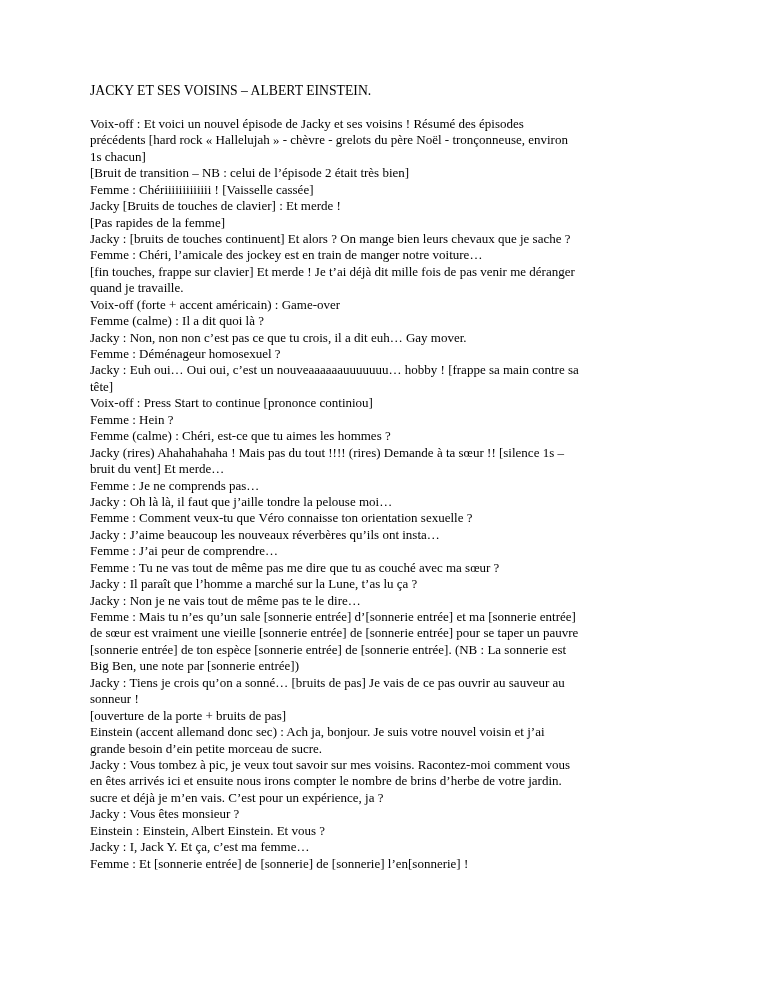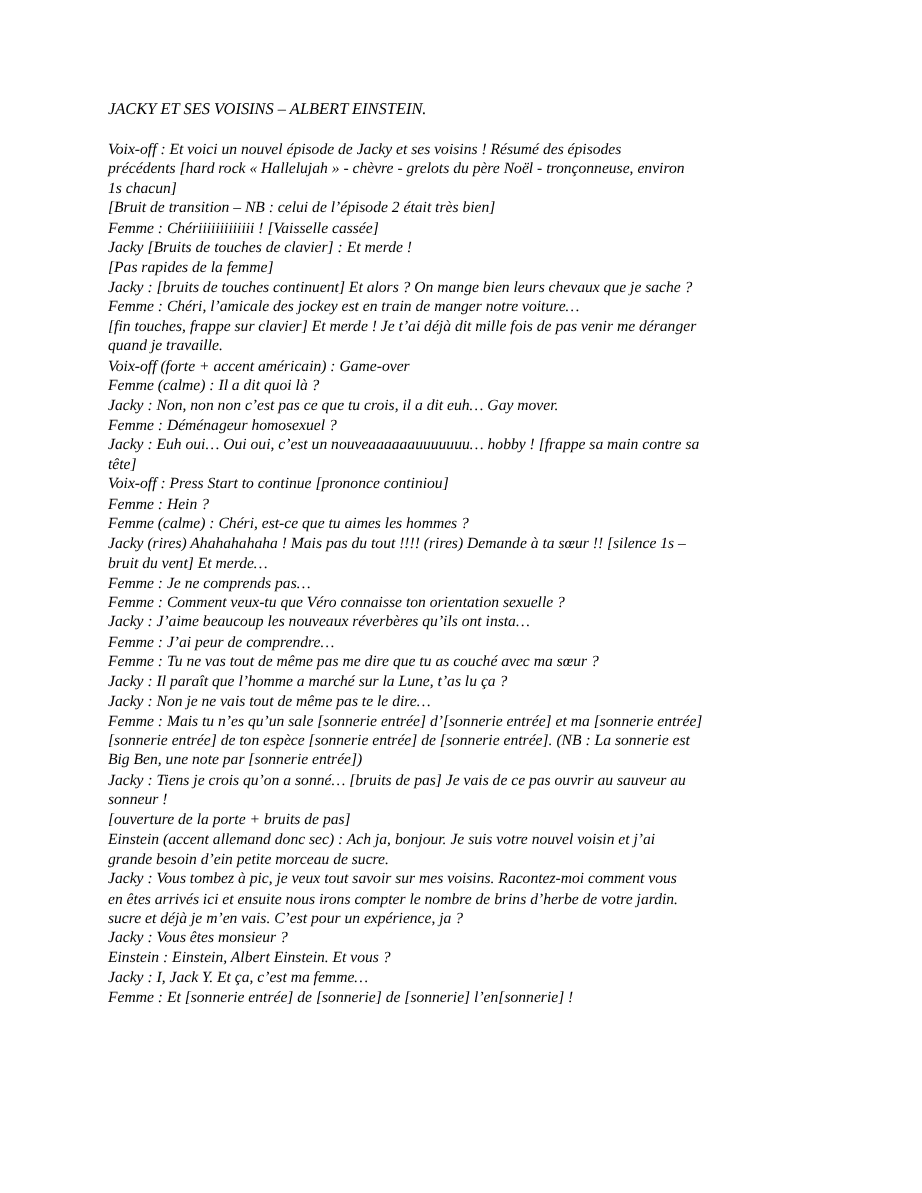--- a/index.html
+++ b/index.html
@@ -1,15 +1,15 @@
 <!DOCTYPE html>
 <html lang="fr"><head>
 <meta charset="utf-8">
 <style>
-  * { margin: 0; padding: 0; box-sizing: border-box; font-style: italic; }
+  * { margin: 0; padding: 0; box-sizing: border-box; }
   html, body {
     width: 768px;
     background: #ffffff;
   }
   body {
     font-family: "Liberation Serif", "DejaVu Serif", serif;
     color: #000000;
     -webkit-font-smoothing: antialiased;
   }
   .page {
@@ -61,27 +61,29 @@
         <div class="doc-line">Jacky : Non, non non c’est pas ce que tu crois, il a dit euh… Gay mover.</div>
         <div class="doc-line">Femme : Déménageur homosexuel ?</div>
         <div class="doc-line">Jacky : Euh oui… Oui oui, c’est un nouveaaaaaauuuuuuu… hobby ! [frappe sa main contre sa</div>
         <div class="doc-line">tête]</div>
         <div class="doc-line">Voix-off : Press Start to continue [prononce continiou]</div>
         <div class="doc-line">Femme : Hein ?</div>
         <div class="doc-line">Femme (calme) : Chéri, est-ce que tu aimes les hommes ?</div>
         <div class="doc-line">Jacky (rires) Ahahahahaha ! Mais pas du tout !!!! (rires) Demande à ta sœur !! [silence 1s –</div>
         <div class="doc-line">bruit du vent] Et merde…</div>
         <div class="doc-line">Femme : Je ne comprends pas…</div>
+        <div class="doc-line">Jacky : Oh là là, il faut que j’aille tondre la pelouse moi…</div>
         <div class="doc-line">Femme : Comment veux-tu que Véro connaisse ton orientation sexuelle ?</div>
         <div class="doc-line">Jacky : J’aime beaucoup les nouveaux réverbères qu’ils ont insta…</div>
         <div class="doc-line">Femme : J’ai peur de comprendre…</div>
         <div class="doc-line">Femme : Tu ne vas tout de même pas me dire que tu as couché avec ma sœur ?</div>
         <div class="doc-line">Jacky : Il paraît que l’homme a marché sur la Lune, t’as lu ça ?</div>
         <div class="doc-line">Jacky : Non je ne vais tout de même pas te le dire…</div>
         <div class="doc-line">Femme : Mais tu n’es qu’un sale [sonnerie entrée] d’[sonnerie entrée] et ma [sonnerie entrée]</div>
+        <div class="doc-line">de sœur est vraiment une vieille [sonnerie entrée] de [sonnerie entrée] pour se taper un pauvre</div>
         <div class="doc-line">[sonnerie entrée] de ton espèce [sonnerie entrée] de [sonnerie entrée]. (NB : La sonnerie est</div>
         <div class="doc-line">Big Ben, une note par [sonnerie entrée])</div>
         <div class="doc-line">Jacky : Tiens je crois qu’on a sonné… [bruits de pas] Je vais de ce pas ouvrir au sauveur au</div>
         <div class="doc-line">sonneur !</div>
         <div class="doc-line">[ouverture de la porte + bruits de pas]</div>
         <div class="doc-line">Einstein (accent allemand donc sec) : Ach ja, bonjour. Je suis votre nouvel voisin et j’ai</div>
         <div class="doc-line">grande besoin d’ein petite morceau de sucre.</div>
         <div class="doc-line">Jacky : Vous tombez à pic, je veux tout savoir sur mes voisins. Racontez-moi comment vous</div>
         <div class="doc-line">en êtes arrivés ici et ensuite nous irons compter le nombre de brins d’herbe de votre jardin.</div>
         <div class="doc-line">sucre et déjà je m’en vais. C’est pour un expérience, ja ?</div>

